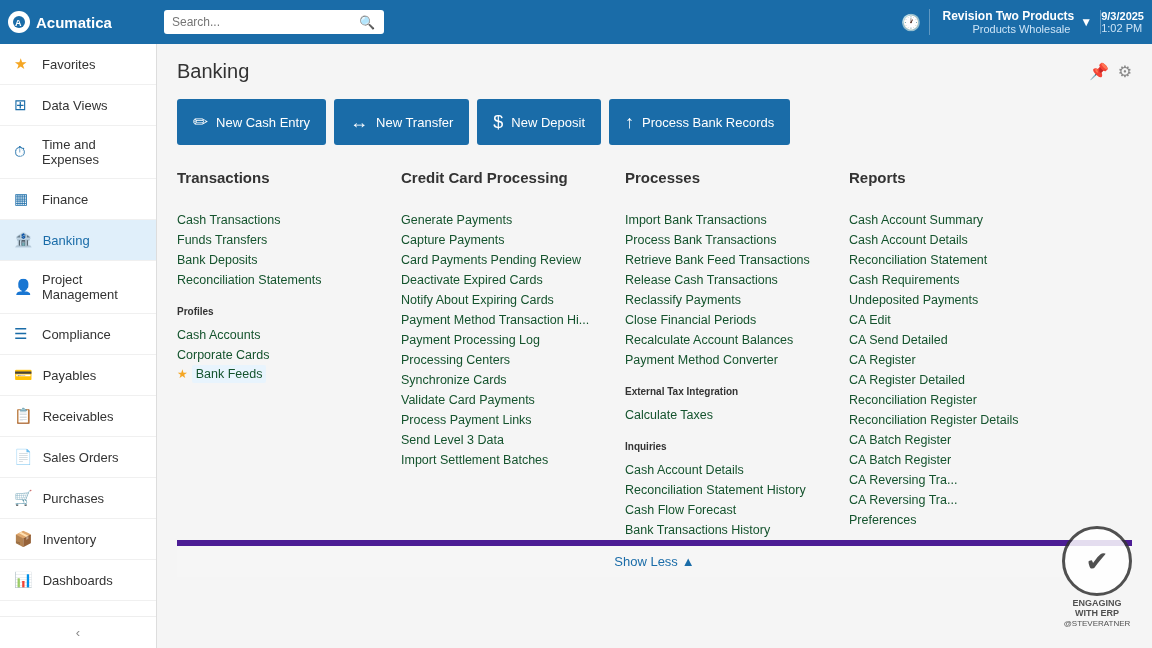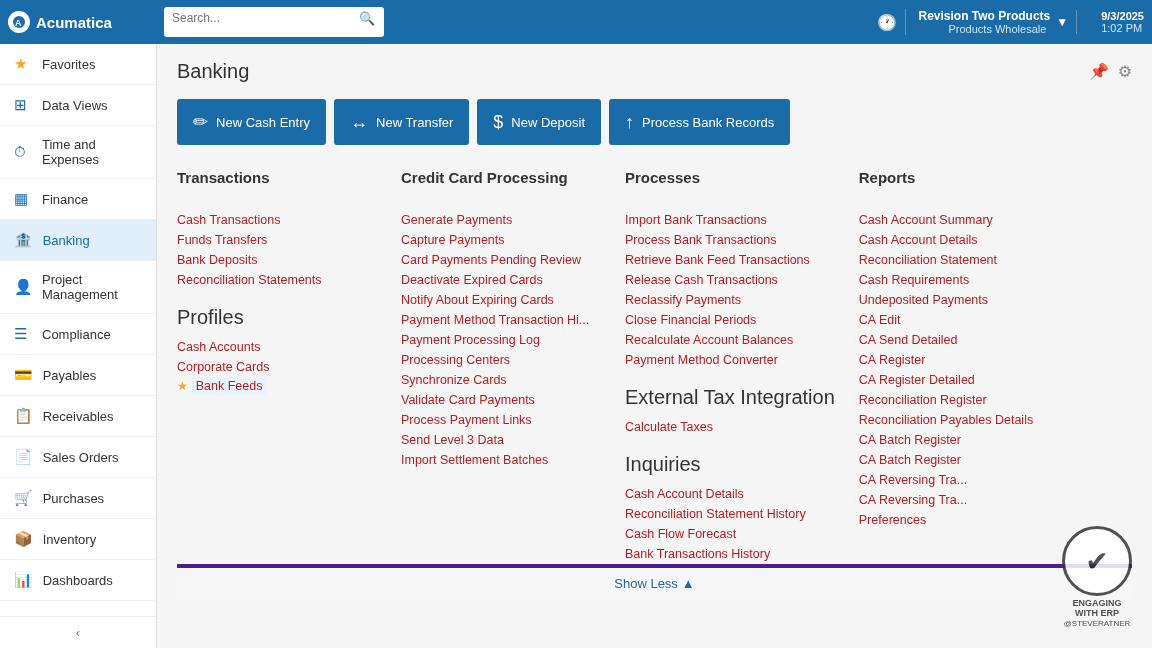--- a/index.html
+++ b/index.html
@@ -18,40 +18,40 @@
       display: flex; align-items: center; gap: 6px;
       color: white; font-size: 15px; font-weight: 600;
       min-width: 148px;
     }
     .topbar-logo-icon {
       background: white; border-radius: 50%; width: 22px; height: 22px;
       display: flex; align-items: center; justify-content: center;
     }
     .topbar-logo-icon svg { width: 14px; height: 14px; }
     .search-bar {
-      display: flex; align-items: flex-start;
+      display: flex; align-items: center;
       background: white; border-radius: 3px;
       padding: 4px 8px; gap: 6px;
-      flex: 1; max-width: 220px; height: 30px;
+      flex: 1; max-width: 220px; height: 24px;
     }
     .search-bar input {
       border: none; outline: none; font-size: 12px;
       flex: 1; color: #333;
     }
     .search-icon { color: #888; font-size: 13px; }
     .topbar-actions { display: flex; align-items: center; gap: 8px; margin-left: auto; }
     .topbar-history { color: white; font-size: 16px; cursor: pointer; }
     .topbar-company {
       display: flex; align-items: center; gap: 6px;
       background: #1a6ca8; color: white; font-size: 11px;
       border-left: 1px solid rgba(255,255,255,0.3); padding-left: 12px;
     }
     .topbar-company .company-name { font-weight: 600; font-size: 12px; text-align: right; }
     .topbar-company .sub-name { color: #cce4f7; font-size: 11px; margin-left: 30px; }
-    .topbar-date { color: white; font-size: 11px; border-left: 1px solid rgba(255,255,255,0.3); padding-left: 24px; }
+    .topbar-date { color: white; font-size: 11px; border-left: 1px solid rgba(255,255,255,0.3); padding-left: 0; }
 
     
     .main-layout { display: flex; height: calc(648px - 44px); }
 
     
     .sidebar {
       width: 157px; min-width: 157px;
       background: white;
       border-right: 1px solid #ddd;
       display: flex; flex-direction: column;
@@ -93,31 +93,31 @@
       font-size: 13px; font-weight: 500; min-width: 100px;
       border: none;
     }
     .qa-btn .qa-icon { font-size: 18px; }
 
     
     .menu-columns { display: flex; gap: 24px; flex-wrap: wrap; }
     .menu-col { min-width: 200px; }
     .menu-col-title { font-size: 15px; font-weight: 600; color: #333; margin-bottom: 24px; }
     .menu-link {
-      display: block; color: #b91c1c; font-size: 12.5px;
+      display: block; color: #14532d; font-size: 12.5px;
       padding: 3px 0; cursor: pointer; text-decoration: none;
       white-space: nowrap;
     }
-    .menu-section-title { font-size: 20px; font-weight: 400; color: #333; margin-bottom: 8px; margin-top: 16px; }
+    .menu-section-title { font-size: 10px; font-weight: 700; color: #333; margin-bottom: 8px; margin-top: 16px; }
 
     
     .show-less-bar {
       position: sticky; bottom: 0;
       background: rgba(245,245,245,0.95);
-      border-top: 4px solid #4c1d95;
+      border-top: 6px solid #4c1d95;
       padding: 8px 20px;
       display: flex; align-items: center; justify-content: center;
       cursor: pointer; color: #1a6ca8; font-size: 13px; gap: 4px;
     }
 
     
     .watermark {
       position: fixed; bottom: 20px; right: 20px;
       display: flex; flex-direction: column; align-items: center;
       opacity: 0.85;
@@ -311,21 +311,21 @@
         <a class="menu-link">Cash Account Summary</a>
         <a class="menu-link">Cash Account Details</a>
         <a class="menu-link">Reconciliation Statement</a>
         <a class="menu-link">Cash Requirements</a>
         <a class="menu-link">Undeposited Payments</a>
         <a class="menu-link">CA Edit</a>
         <a class="menu-link">CA Send Detailed</a>
         <a class="menu-link">CA Register</a>
         <a class="menu-link">CA Register Detailed</a>
         <a class="menu-link">Reconciliation Register</a>
-        <a class="menu-link">Reconciliation Payables Details</a>
+        <a class="menu-link">Reconciliation Register Details</a>
         <a class="menu-link">CA Batch Register</a>
         <a class="menu-link">CA Batch Register</a>
         <a class="menu-link">CA Reversing Tra...</a>
         <a class="menu-link">CA Reversing Tra...</a>
         <a class="menu-link">Preferences</a>
       </div>
 
     </div>
 
     <div class="show-less-bar">

